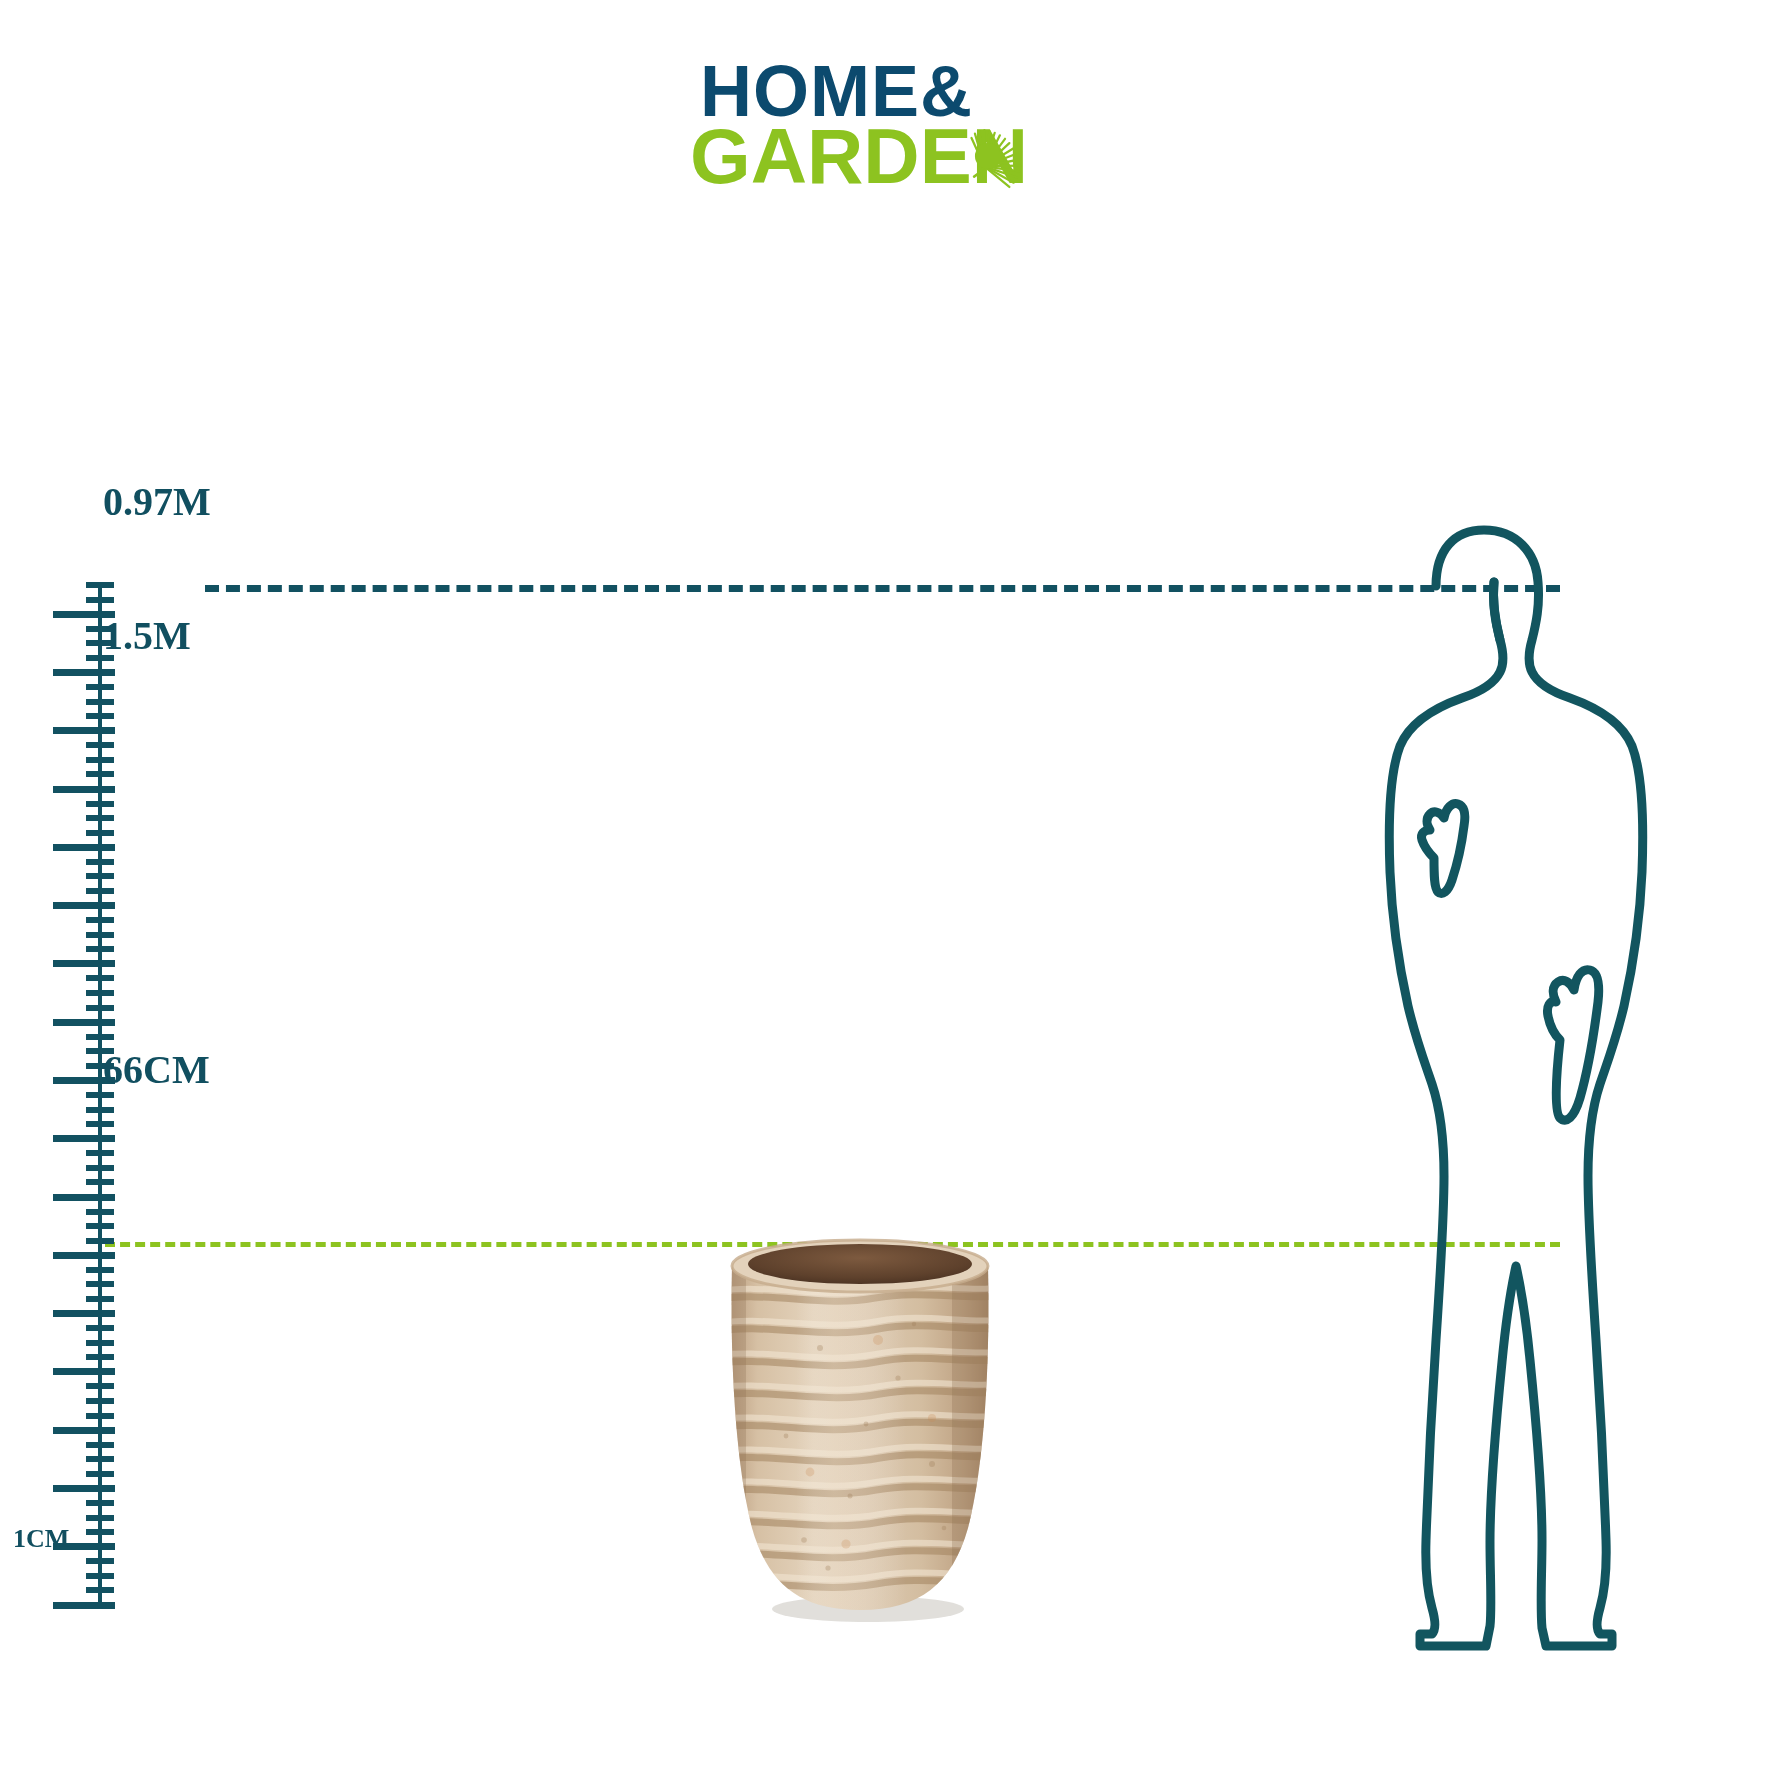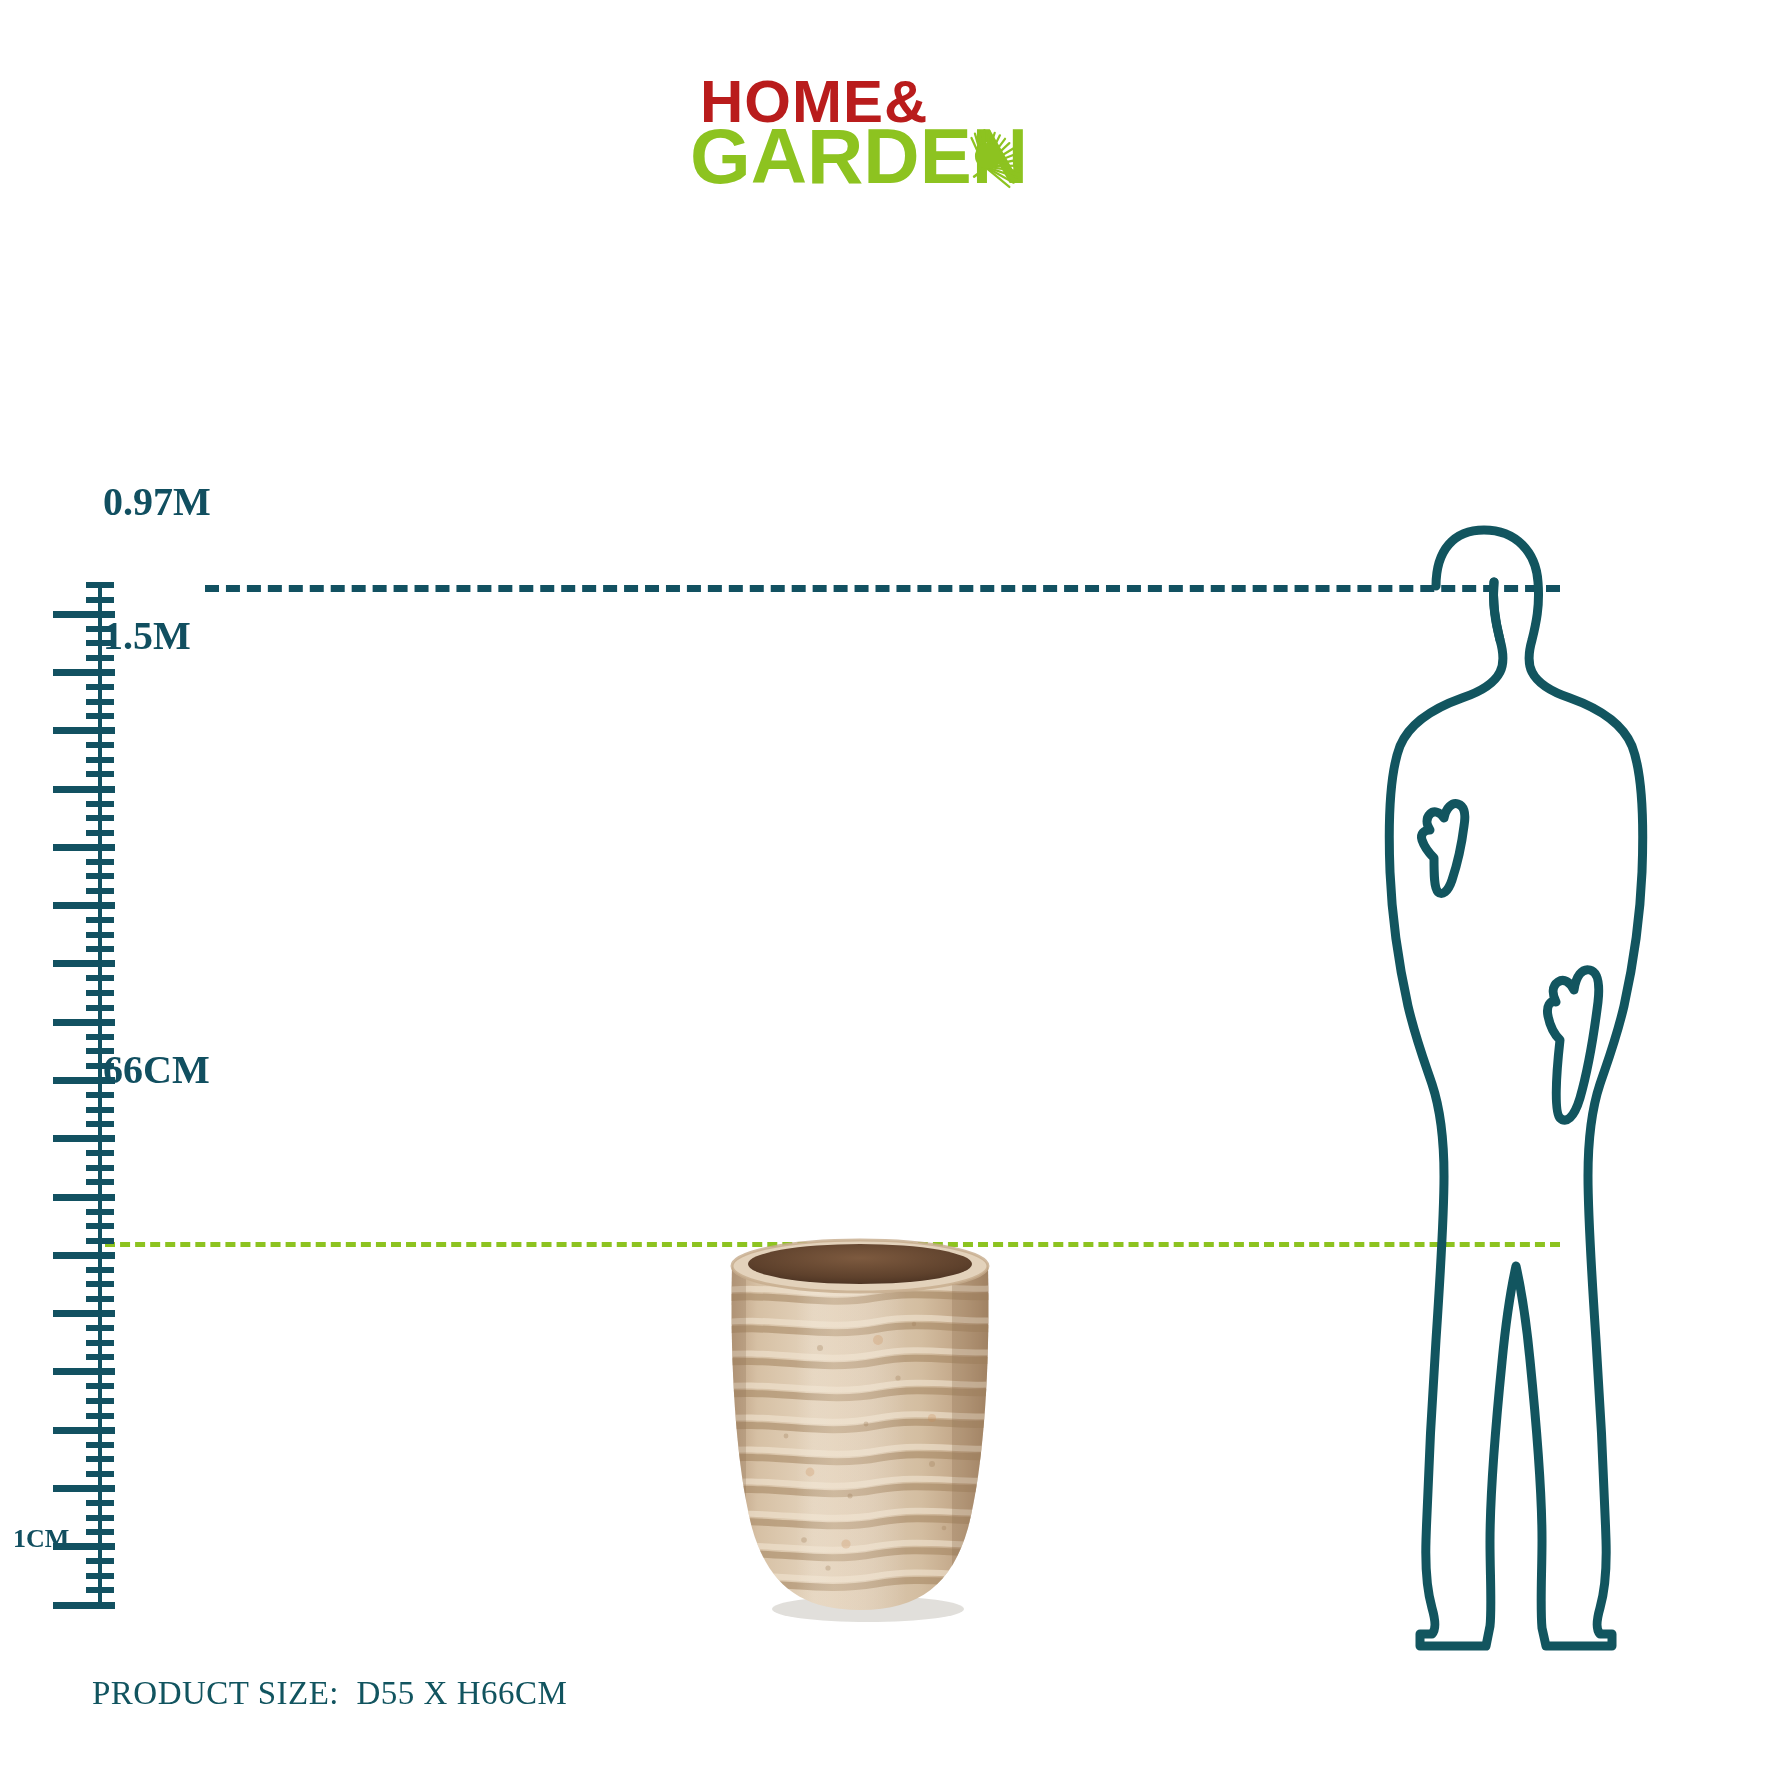--- a/index.html
+++ b/index.html
@@ -8,24 +8,24 @@
     background:#ffffff;
     font-family:"Liberation Sans",sans-serif;
     position:relative;
     overflow:hidden;
   }
   .stage{position:absolute;inset:0;}
 
   
   .logo{position:absolute;left:700px;top:55px;width:420px;height:160px;}
   .logo-line1{
-    position:absolute;left:0;top:17px;
+    position:absolute;left:0;top:0;
     font-family:"Liberation Sans",sans-serif;
-    font-size:60px;font-weight:700;letter-spacing:1px;
-    color:#b91c1c;line-height:1;white-space:nowrap;
+    font-size:72px;font-weight:700;letter-spacing:1px;
+    color:#0c4a6e;line-height:1;white-space:nowrap;
   }
   .logo-line2{
     position:absolute;left:-10px;top:62px;
     font-family:"Liberation Sans",sans-serif;
     font-size:78px;font-weight:700;letter-spacing:0px;
     color:#8dc320;line-height:1;white-space:nowrap;
   }
   .logo-leaf{position:absolute;left:250px;top:58px;width:86px;height:86px;}
 
   
@@ -360,16 +360,15 @@
                  C336,476 342,468 350,470
                  C358,472 360,484 358,502
                  C354,534 348,570 340,598
                  C334,618 326,624 320,618
                  C314,612 316,576 320,540 Z"></path>
       </g>
     </svg>
   </div>
 
   <div class="footer">
-    <div>PRODUCT SIZE:  D55 X H66CM</div>
   </div>
 
 </div>
 
 </body></html>

